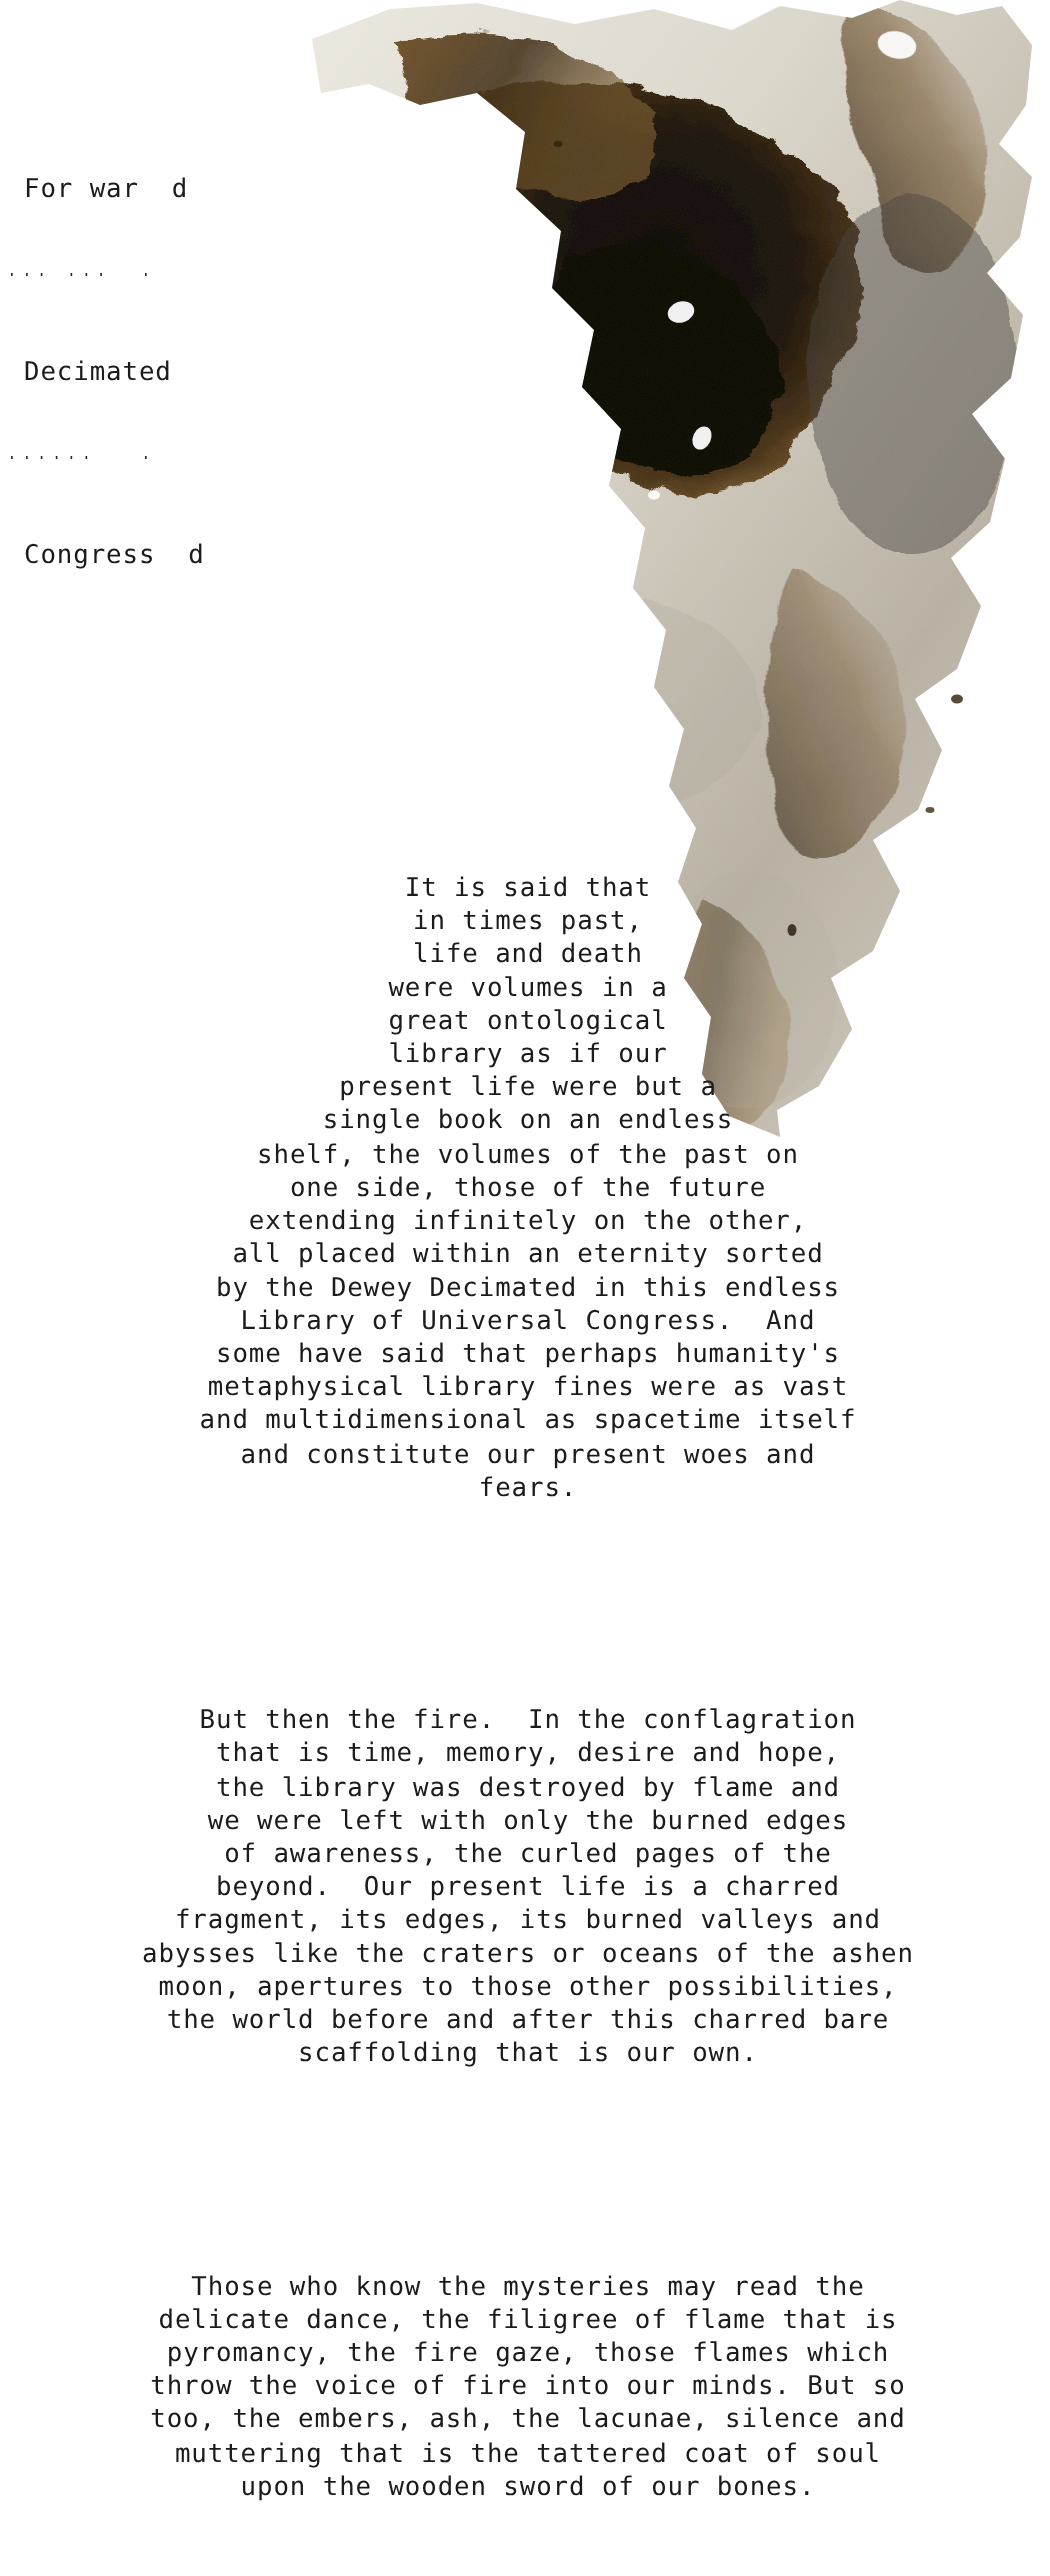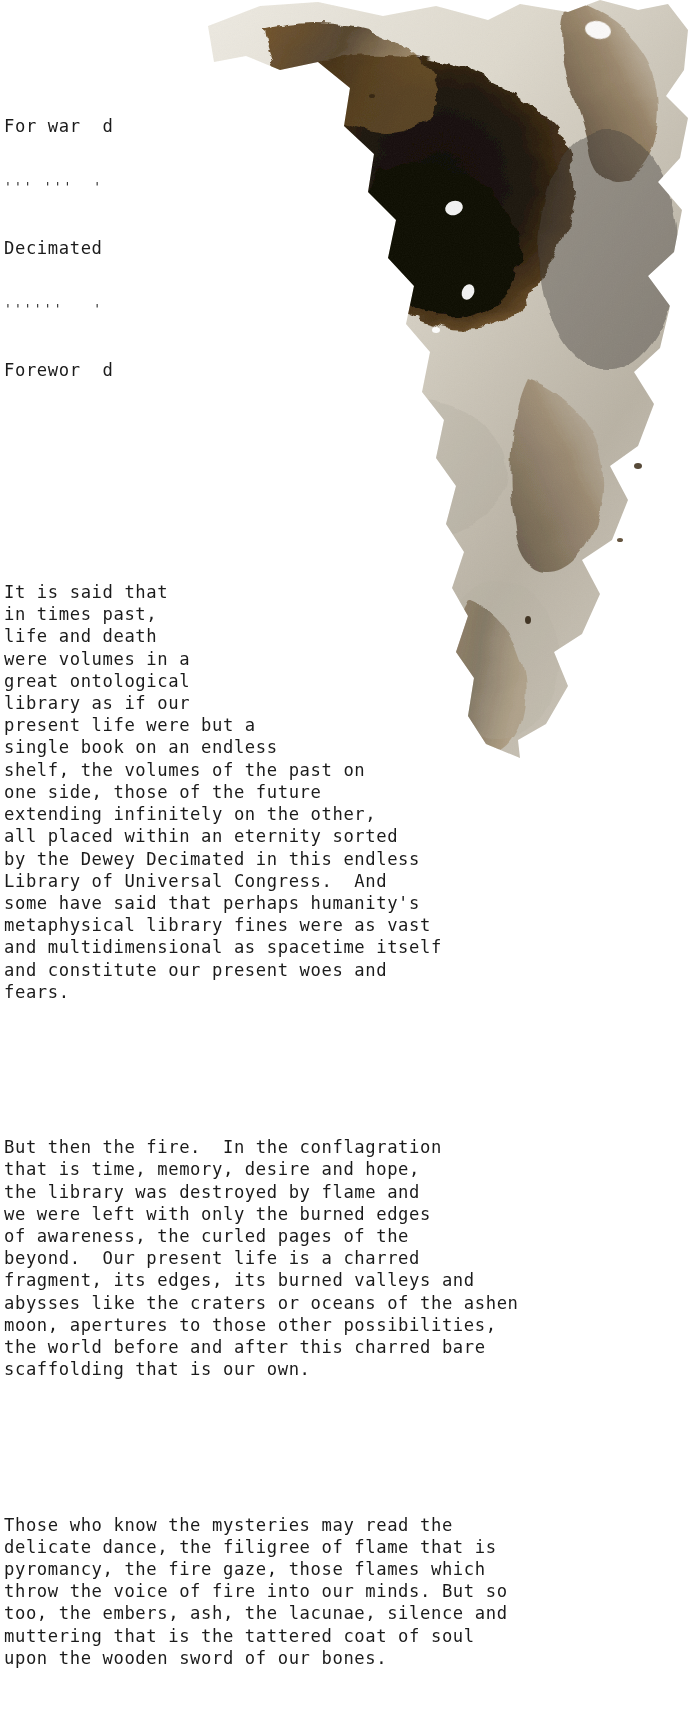--- a/index.html
+++ b/index.html
@@ -41,34 +41,36 @@
     white-space: pre;
   }
 
   .title-block {
     margin: 0 0 0 0;
   }
   .title-line {
     white-space: pre;
     font-size: 17.2px;
     line-height: 22.2px;
+    margin-left: 12px;
   }
   .strike-marks {
     white-space: pre;
     font-size: 13px;
     line-height: 10px;
     letter-spacing: 2.1px;
     color: #2a2a2a;
     height: 11px;
     overflow: hidden;
   }
 
   .para {
     white-space: pre-wrap;
     margin: 0;
+    text-align: center;
   }
   .spacer {
     height: 22.2px;
   }
 </style>
 </head>
 <body>
 
 <div id="burn-collage">
   <svg width="532" height="760" viewBox="0 0 532 760" xmlns="http://www.w3.org/2000/svg" aria-hidden="true">
@@ -162,21 +164,21 @@
   </svg>
 </div>
 
 <div id="doc-text">
 
   <div class="title-block">
     <div class="title-line">For war  d</div>
     <div class="strike-marks">''' '''  '</div>
     <div class="title-line">Decimated</div>
     <div class="strike-marks">''''''   '</div>
-    <div class="title-line">Forewor  d</div>
+    <div class="title-line">Congress  d</div>
   </div>
 
   <div class="spacer"></div>
 
   <div class="para">It is said that
 in times past,
 life and death
 were volumes in a
 great ontological
 library as if our

